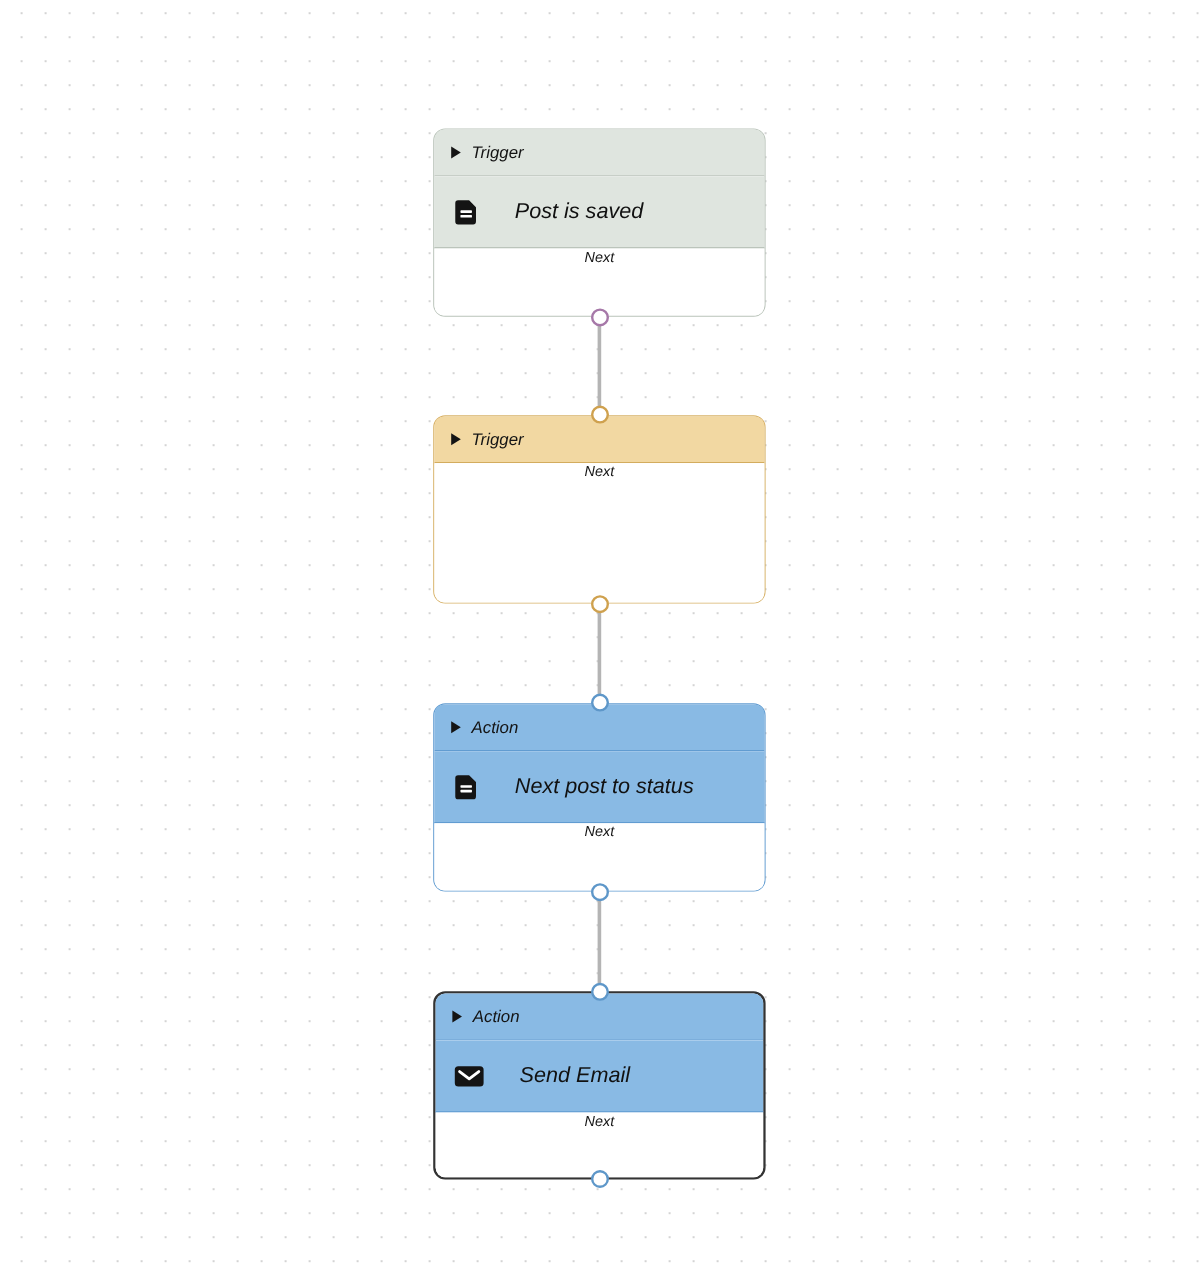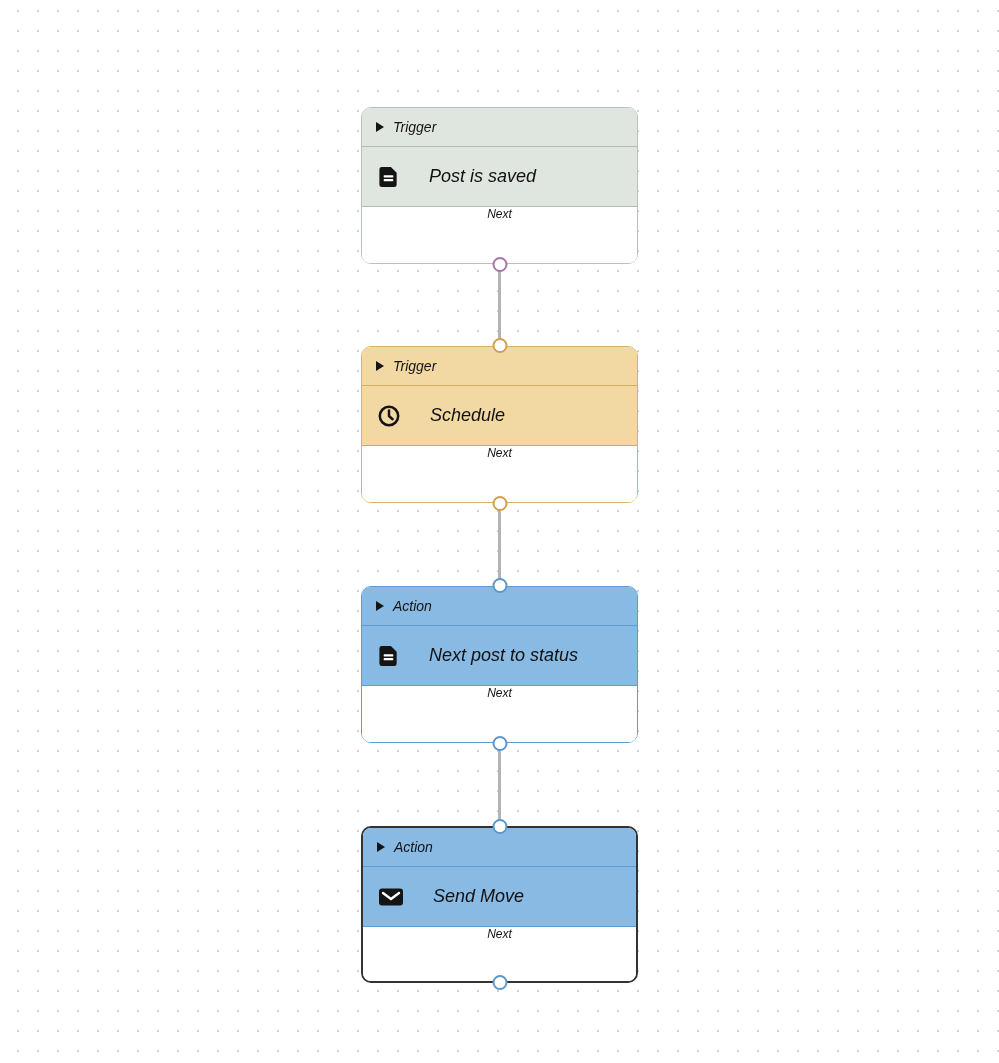--- a/index.html
+++ b/index.html
@@ -87,29 +87,20 @@
       <span>Next</span>
     </div>
     <span class="port port-out"></span>
   </div>
 
   <div class="node node--advanced" style="top:346px;">
     <div class="node-header">
       <span class="tri"></span>
       <span>Trigger</span>
     </div>
-    <div class="node-body">
-      <span class="icon">
-        <svg width="24" height="24" viewBox="0 0 24 24">
-          <circle cx="12" cy="12" r="9.2" fill="none" stroke="#141414" stroke-width="2.5"></circle>
-          <path d="M12 6.6V12l3.6 3.2" fill="none" stroke="#141414" stroke-width="2.5" stroke-linecap="round" stroke-linejoin="round"></path>
-        </svg>
-      </span>
-      <span>Schedule</span>
-    </div>
     <div class="node-footer">
       <span>Next</span>
     </div>
     <span class="port port-in"></span>
     <span class="port port-out"></span>
   </div>
 
   <div class="node node--action" style="top:586px;">
     <div class="node-header">
       <span class="tri"></span>
@@ -137,21 +128,21 @@
       <span class="tri"></span>
       <span>Action</span>
     </div>
     <div class="node-body">
       <span class="icon">
         <svg width="26" height="24" viewBox="0 0 26 24">
           <rect x="1" y="3.5" width="24" height="17" rx="3" fill="#141414"></rect>
           <path d="M5 8l8 6 8-6" fill="none" stroke="#ffffff" stroke-width="2.4" stroke-linecap="round" stroke-linejoin="round"></path>
         </svg>
       </span>
-      <span>Send Move</span>
+      <span>Send Email</span>
     </div>
     <div class="node-footer">
       <span>Next</span>
     </div>
     <span class="port port-in"></span>
     <span class="port port-out"></span>
   </div>
 
 </div>
 

